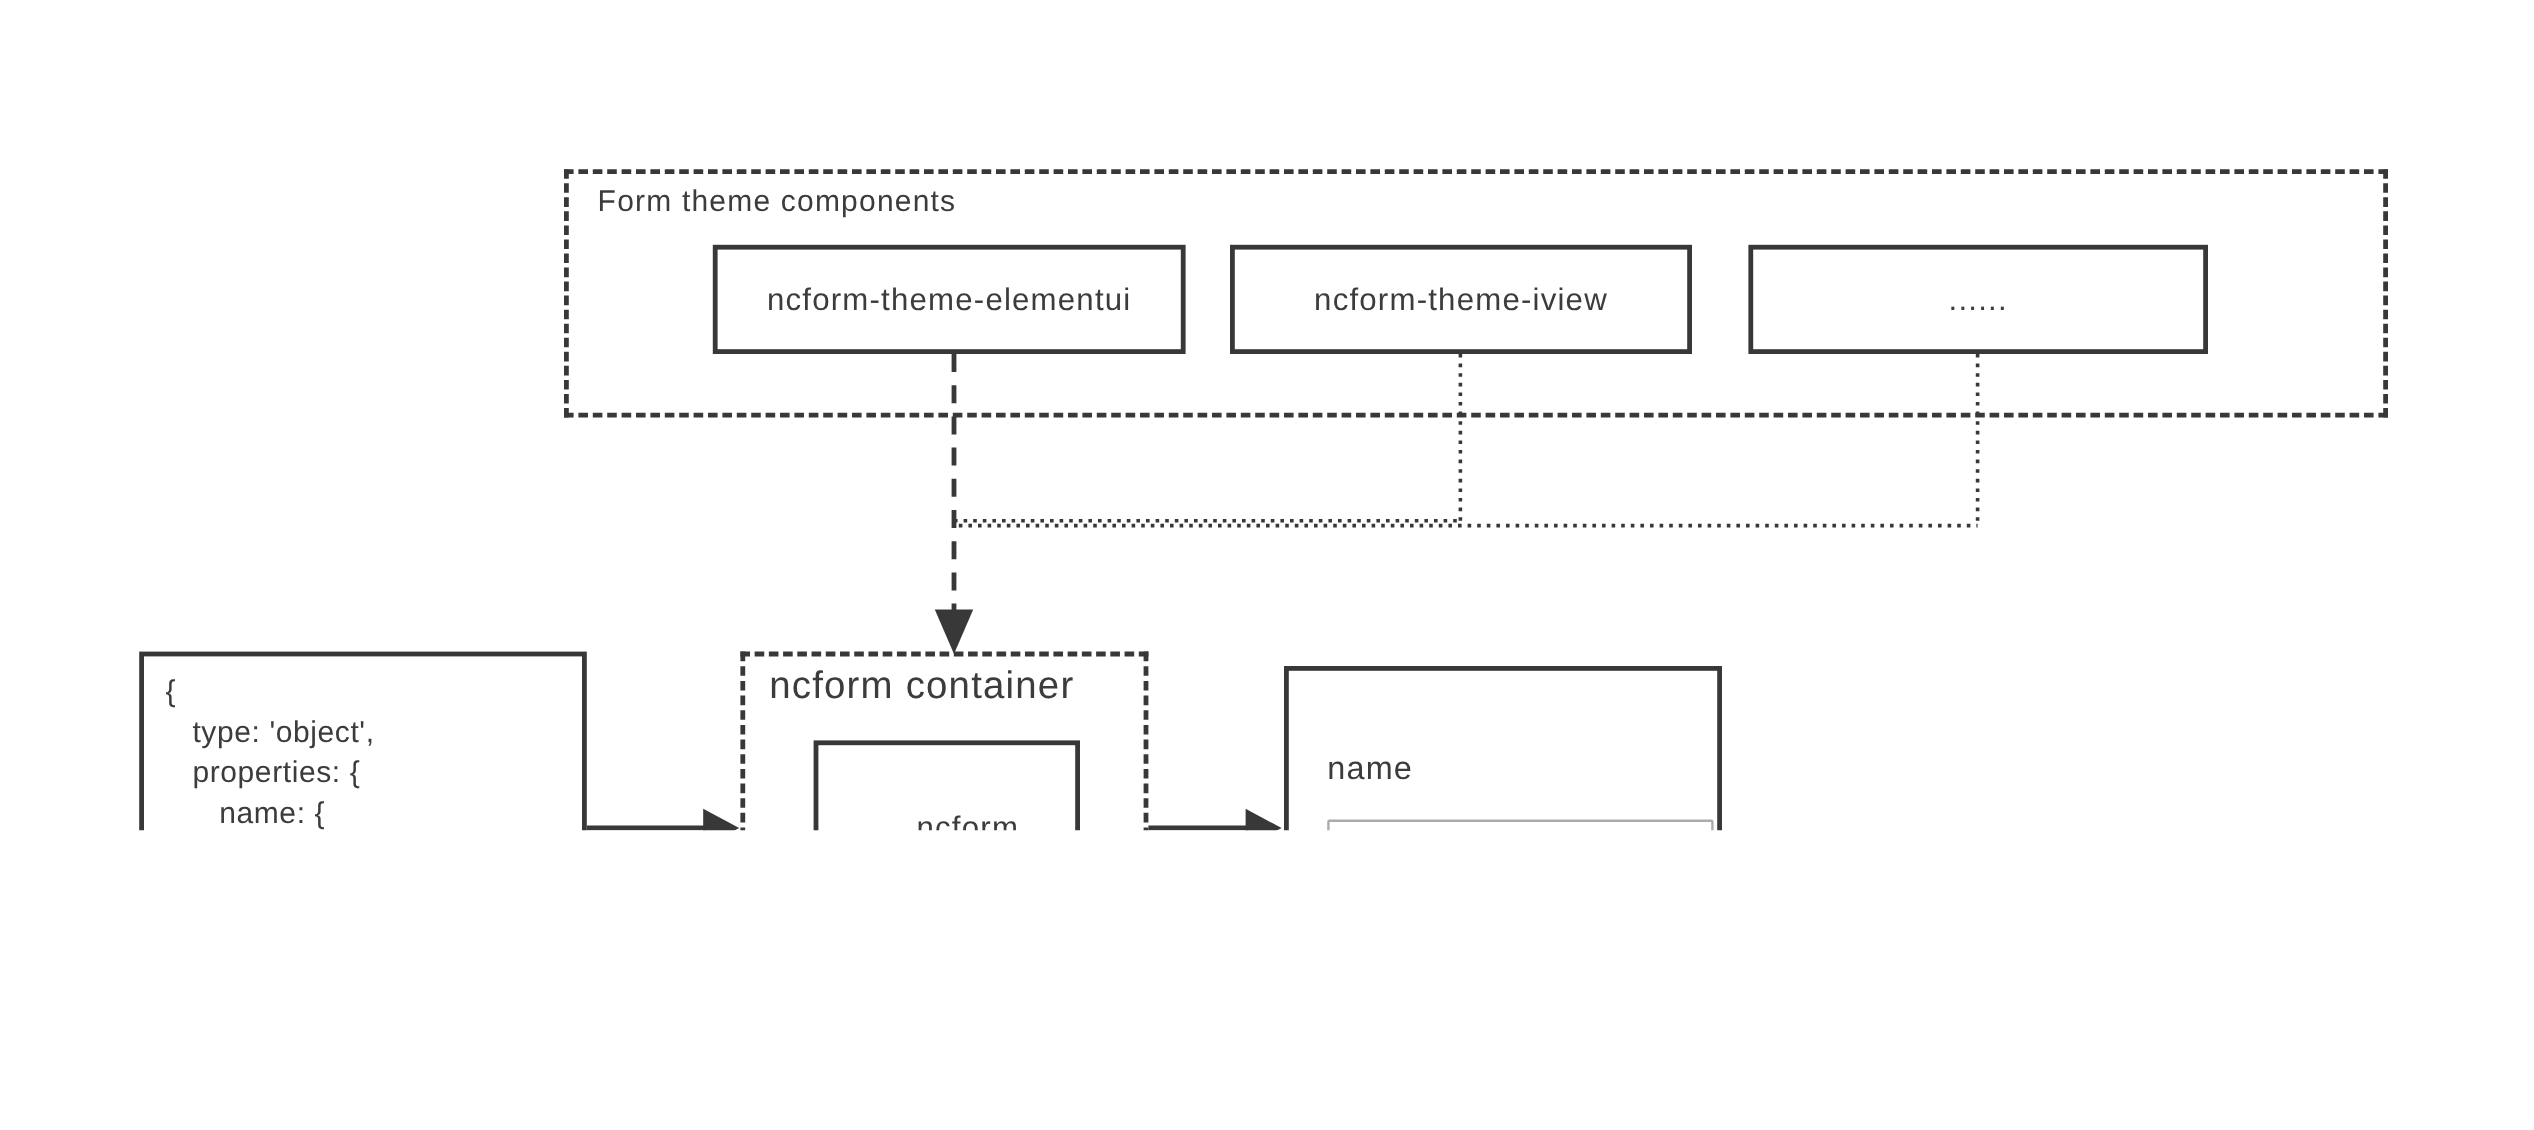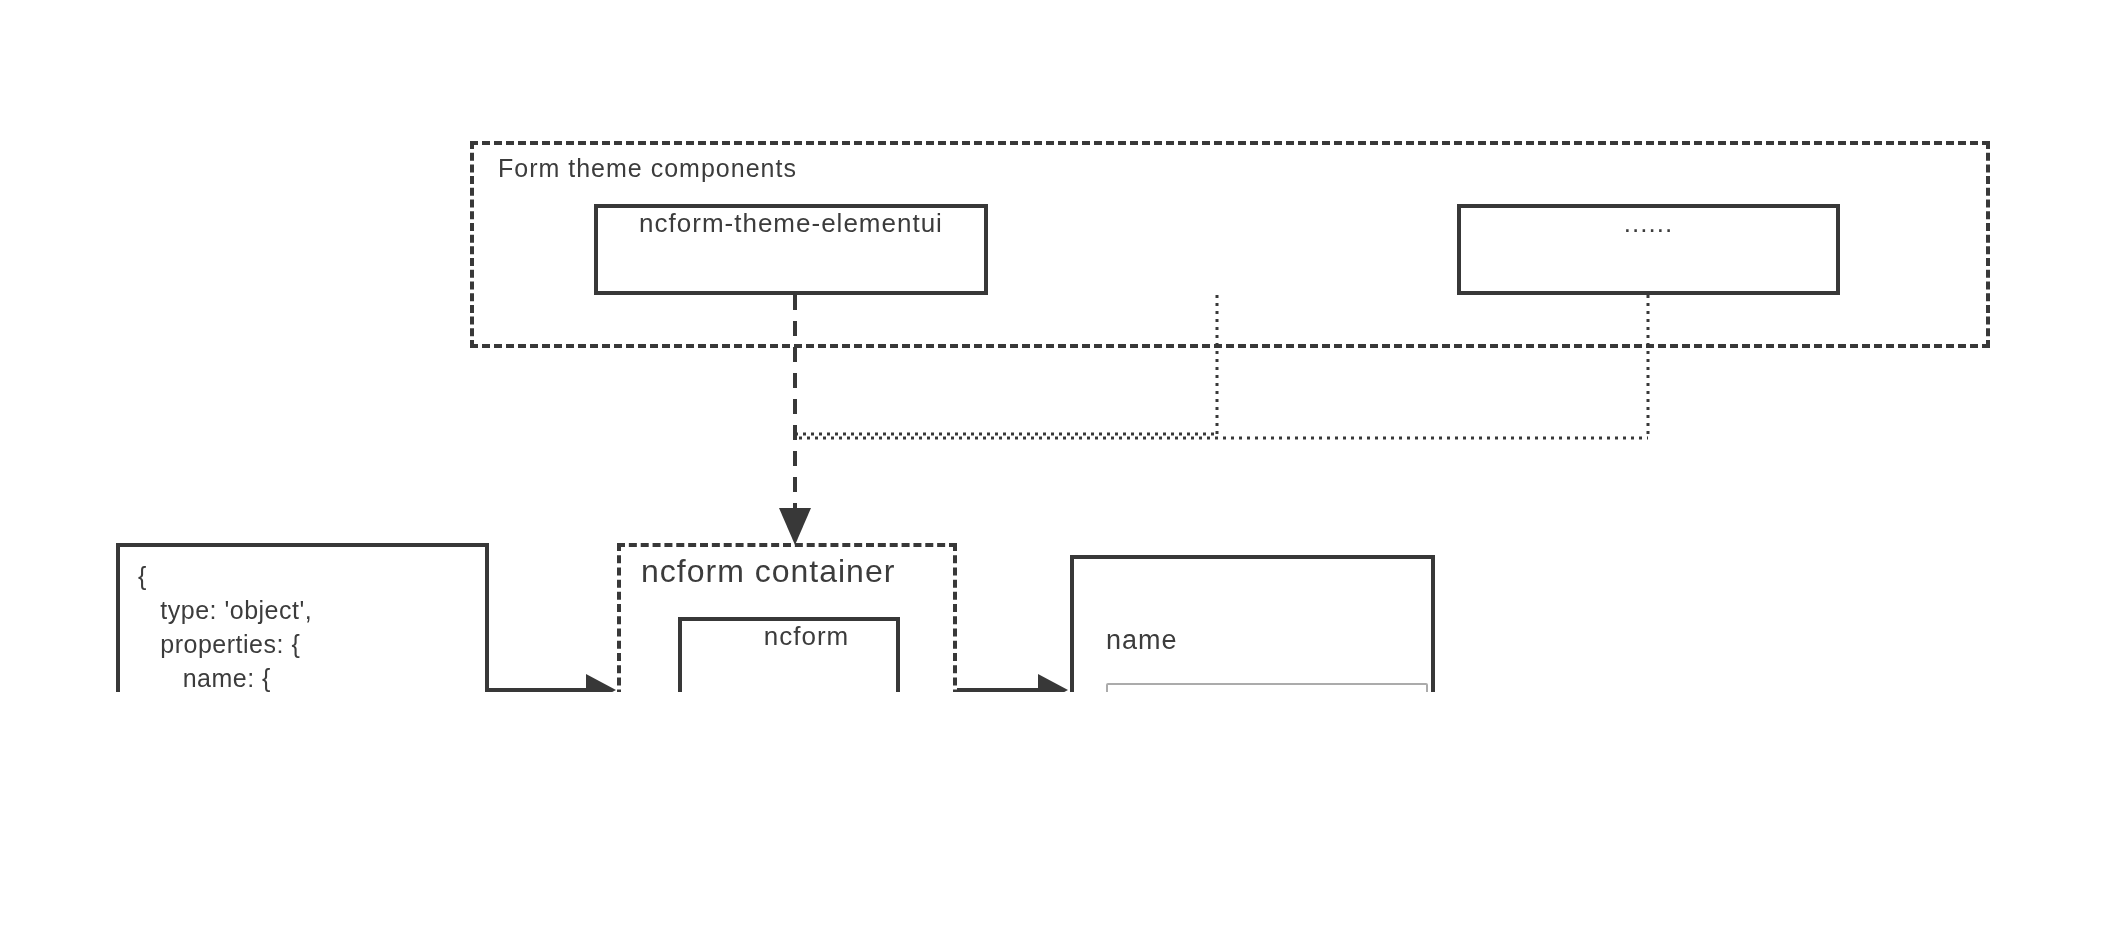--- a/index.html
+++ b/index.html
@@ -16,20 +16,21 @@
     font-family:"Liberation Sans", sans-serif;
     color:var(--text);
     overflow:hidden;
   }
   .abs{position:absolute;}
   .solid-box{
     position:absolute;
     border:4px solid var(--line);
     background:#fff;
     display:flex;
+    align-items:center;
     justify-content:center;
     box-sizing:border-box;
   }
   .dashed-box{
     position:absolute;
     border:4px dashed var(--line);
     background:transparent;
     box-sizing:border-box;
   }
   .box-label{
@@ -110,20 +111,23 @@
   </svg>
 
   <div class="dashed-box" style="left:470px;top:141px;width:1520px;height:207px;">
     <span class="group-label">Form theme components</span>
   </div>
 
   <div class="solid-box" style="left:594px;top:204px;width:394px;height:91px;">
     <span class="box-label">ncform-theme-elementui</span>
   </div>
 
+  <div class="solid-box" style="left:1025px;top:204px;width:385px;height:91px;">
+    <span class="box-label">ncform-theme-iview</span>
+  </div>
 
   <div class="solid-box" style="left:1457px;top:204px;width:383px;height:91px;">
     <span class="box-label">......</span>
   </div>
 
   <div class="solid-box" style="left:116px;top:543px;width:373px;height:293px;justify-content:flex-start;align-items:flex-start;">
     <pre id="schema-code">{
    type: 'object',
    properties: {
       name: {

